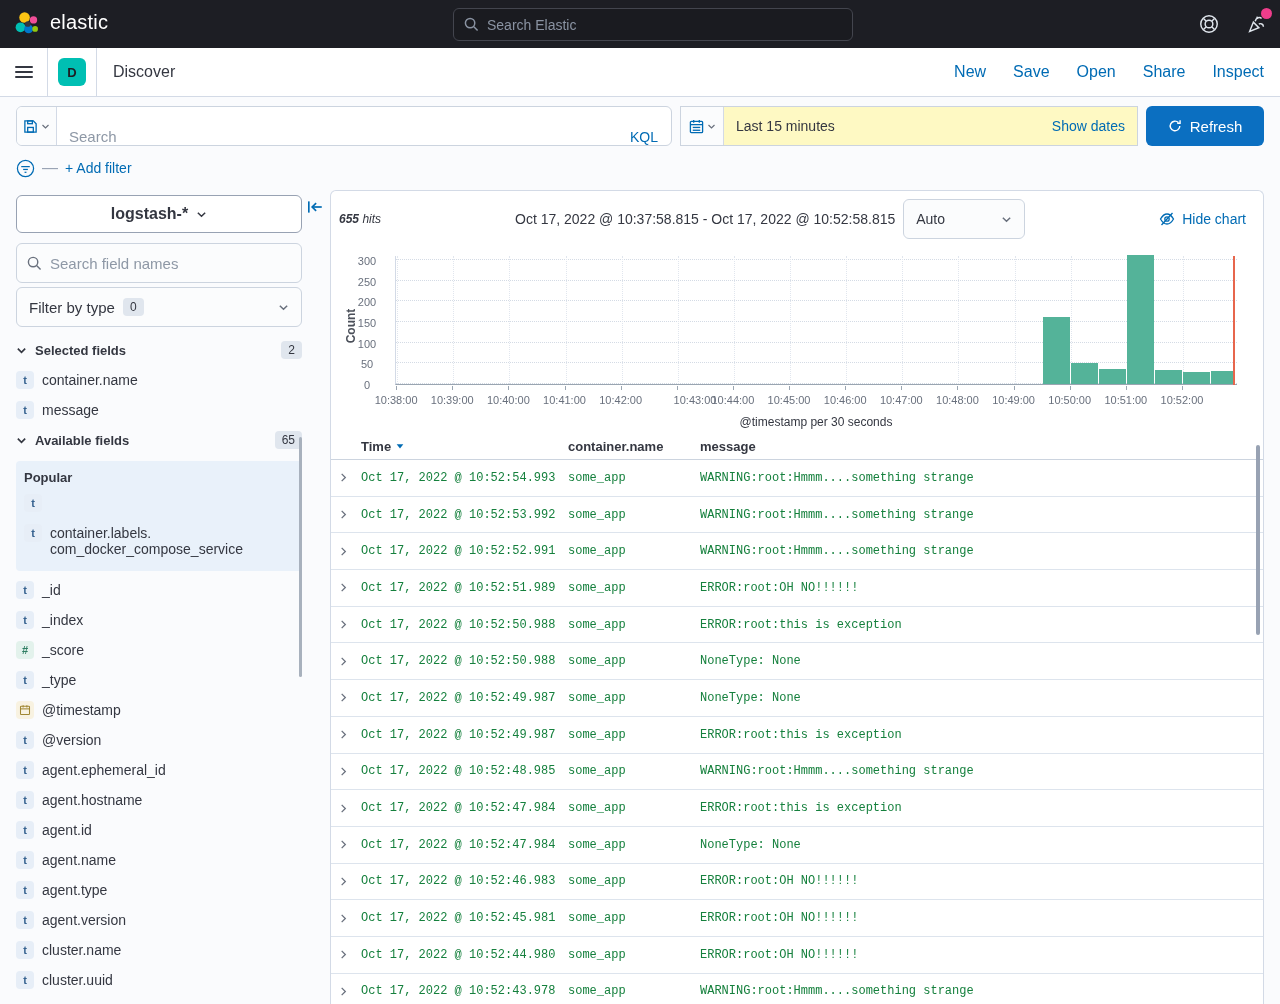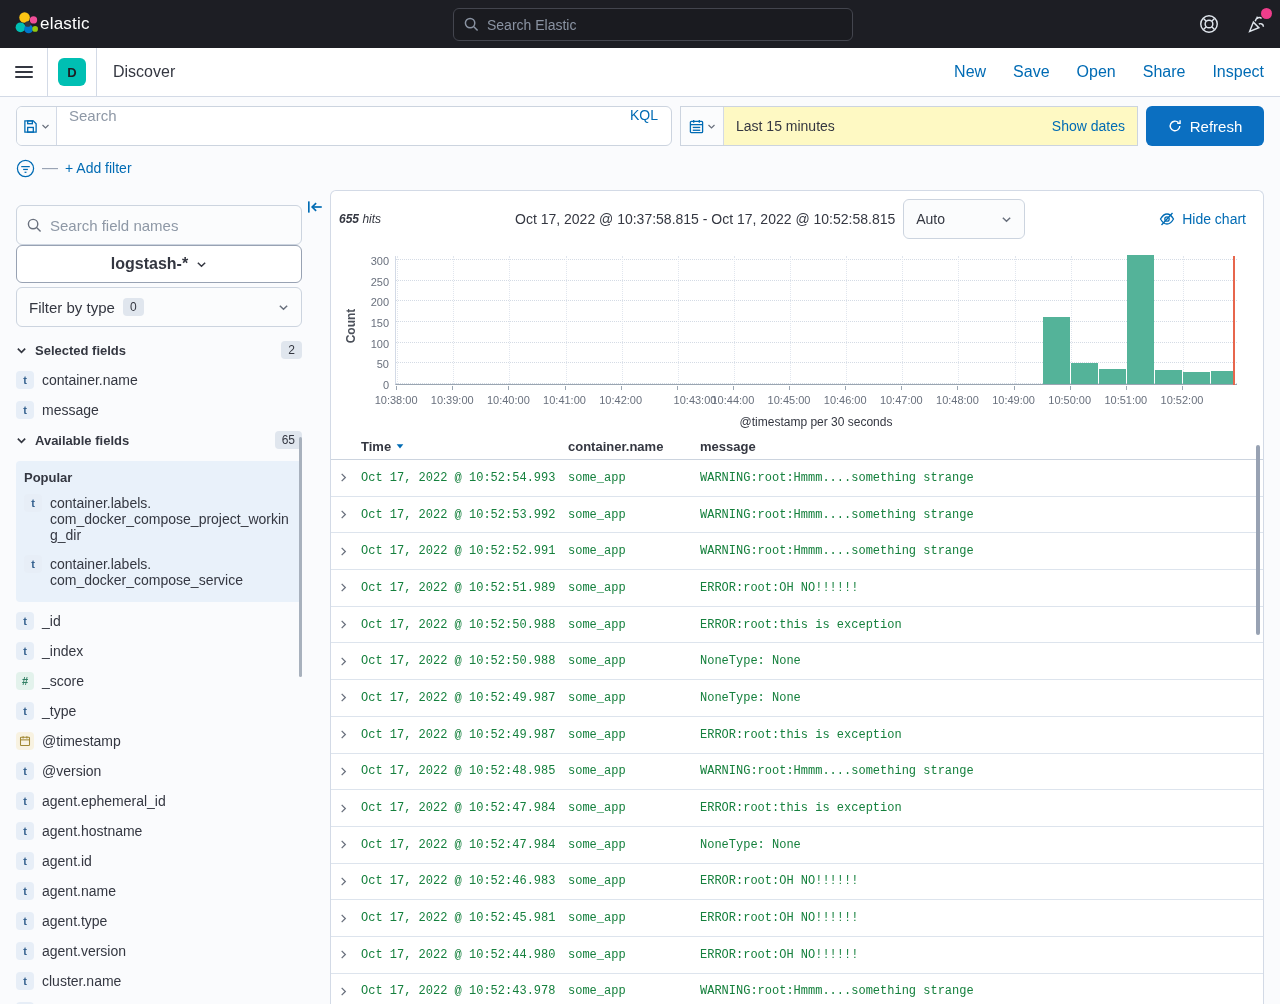--- a/index.html
+++ b/index.html
@@ -3,42 +3,42 @@
 <meta charset="utf-8">
 <style>
   * { box-sizing: border-box; margin: 0; padding: 0; }
   html,body { width:1280px; height:1004px; }
   body {
     font-family: "Liberation Sans", sans-serif;
     background:#fafbfd; color:#343741; overflow:hidden; position:relative;
   }
   
   .topnav { height:48px; background:#1d1e24; position:relative; display:flex; align-items:center; padding:0 14px; }
-  .brand { display:flex; align-items:center; color:#fff; font-size:17px; letter-spacing:.2px; }
+  .brand { display:flex; align-items:flex-start; gap:10px; color:#fff; font-size:20px; letter-spacing:.2px; }
   .nav-search { position:absolute; left:453px; top:8px; width:400px; height:33px; background:#1a1b20;
     border:1px solid #43454e; border-radius:6px; display:flex; align-items:center; padding:0 10px; }
   .nav-search input { background:transparent; border:none; outline:none; color:#98a2b3; font-size:14px; margin-left:8px; width:320px; font-family:"Liberation Sans",sans-serif;}
   .nav-search input::placeholder { color:#8a93a2; }
   .nav-icons { position:absolute; right:12px; top:0; height:48px; display:flex; align-items:center; gap:26px; }
   .nav-icon { position:relative; width:22px; height:22px; color:#dfe5ec; }
   .nav-dot { position:absolute; right:-4px; top:-5px; width:11px; height:11px; border-radius:50%; background:#ee3d8b; }
   
   .chrome-bar { height:49px; background:#fff; border-bottom:1px solid #d3dae6; display:flex; align-items:center; position:relative; }
   .hamburger { width:48px; height:48px; display:flex; align-items:center; justify-content:center; border-right:1px solid #d3dae6; cursor:pointer;}
   .hamburger .bars { width:18px; }
   .hamburger .bars div { height:2px; background:#343741; margin:3px 0; border-radius:1px;}
   .app-badge-wrap { width:49px; height:48px; display:flex; align-items:center; justify-content:center; border-right:1px solid #d3dae6;}
   .app-badge { width:28px; height:28px; border-radius:6px; background:#00bfb3; color:#1d1e24; font-weight:bold; font-size:13px; display:flex; align-items:center; justify-content:center;}
   .breadcrumb { margin-left:16px; font-size:16px; color:#343741; }
   .chrome-actions { margin-left:auto; margin-right:16px; display:flex; gap:27px; }
   .chrome-action { color:#006bb4; font-size:16px; text-decoration:none; cursor:pointer; }
   
   .query-section { padding:9px 16px 0; }
   .query-row { display:flex; gap:8px; height:40px; }
-  .qbar { flex:1; display:flex; align-items:flex-start; background:#fff; border:1px solid #ccd4df; border-radius:6px; overflow:hidden;}
+  .qbar { flex:1; display:flex; align-items:flex-end; background:#fff; border:1px solid #ccd4df; border-radius:6px; overflow:hidden;}
   .saved-query-btn { width:40px; height:100%; display:flex; align-items:center; justify-content:center; gap:3px; border-right:1px solid #d3dae6; cursor:pointer; background:#fbfcfd;}
   .qbar input { flex:1; border:none; outline:none; font-size:15px; padding:0 12px; color:#343741; font-family:"Liberation Sans",sans-serif;}
   .qbar input::placeholder { color:#8e98a6; }
   .kql { color:#006bb4; font-size:14px; padding:0 13px; cursor:pointer;}
   .datepicker { width:458px; display:flex; align-items:center; background:#fef9c3; border:1px solid #ccd4df; border-radius:0; overflow:hidden;}
   .dp-cal { width:43px; height:100%; display:flex; align-items:center; justify-content:center; gap:3px; border-right:1px solid #d3dae6; cursor:pointer; background:#fbfcfd;}
   .dp-range { font-size:14px; color:#343741; padding-left:12px; flex:1; }
   .show-dates { color:#006bb4; font-size:14px; padding-right:12px; cursor:pointer;}
   .btn-refresh { width:118px; height:40px; background:#0b6fc1; border:none; border-radius:6px; color:#fff; font-size:15px;
     display:flex; align-items:center; justify-content:center; gap:8px; cursor:pointer; font-family:"Liberation Sans",sans-serif;}
@@ -79,21 +79,21 @@
   .hits b { font-weight:bold; }
   .range-group { display:flex; align-items:center; gap:8px;justify-content:space-between;}
   .range-text { font-size:14px; font-weight:500; color:#343741;}
   .interval-select { width:122px; height:40px; border:1px solid #ccd4df; border-radius:6px; background:#fbfcfd; display:flex; align-items:center; padding:0 12px; font-size:14px; cursor:pointer;}
   .interval-select svg { margin-left:auto; }
   .hide-chart { display:flex; align-items:center; gap:7px; color:#006bb4; font-size:14px; cursor:pointer;}
   
   .chart-wrap { position:relative; height:186px; }
   .plot { position:absolute; left:64px; top:9px; width:842px; height:129px; border-left:1px solid #d3dae6; border-bottom:1px solid #9aa5b1;}
   .ylabel { position:absolute; left:-4px; top:72px; transform:rotate(-90deg); transform-origin:center; font-size:12px; font-weight:bold; color:#4a4f59; width:48px; text-align:center;}
-  .ytick { position:absolute; width:44px; text-align:right; font-size:11px; color:#69707d; left:14px;}
+  .ytick { position:absolute; width:44px; text-align:center; font-size:11px; color:#69707d; left:14px;}
   .xtick { position:absolute; top:147px; font-size:11px; color:#69707d; transform:translateX(-50%); white-space:nowrap;}
   .grid-h { position:absolute; left:0; width:100%; border-top:1px dotted #d4dbe5; }
   .grid-v { position:absolute; top:0; height:100%; border-left:1px dotted #e1e6ee; }
   .tickmark { position:absolute; top:139px; width:1px; height:4px; background:#9aa5b1;}
   .bar { position:absolute; background:#54b399; }
   .time-marker { position:absolute; width:2px; top:0; background:#e7664c;}
   .xtitle { position:absolute; top:168px; left:64px; width:842px; text-align:center; font-size:12px; font-weight:normal; color:#343741;}
   
   .tgrid { display:grid; grid-template-columns:23px 207px 132px 1fr; padding-left:7px; align-items:center;}
   .thead { height:27px; border-bottom:1px solid #ccd4df; }
@@ -225,32 +225,32 @@
 <div class="layout">
   <span class="collapse-btn">
     <svg width="18" height="18" viewBox="0 0 16 16" fill="none" stroke="#006bb4" stroke-width="1.5">
       <line x1="2.5" y1="3" x2="2.5" y2="13"></line>
       <line x1="5.5" y1="8" x2="14" y2="8"></line>
       <polyline points="9,4.5 5.5,8 9,11.5"></polyline>
     </svg>
   </span>
 
   <aside class="sidebar">
+    <div class="sb-control index-btn">
+      <span>logstash-*</span>
+      <svg width="11" height="11" viewBox="0 0 12 12">
+        <polyline points="2,4 6,8 10,4" fill="none" stroke="#343741" stroke-width="1.6"></polyline>
+      </svg>
+    </div>
     <div class="sb-control field-search">
       <svg width="15" height="15" viewBox="0 0 16 16">
         <circle cx="6.5" cy="6.5" r="5" fill="none" stroke="#69707d" stroke-width="1.5"></circle>
         <line x1="10.5" y1="10.5" x2="14.5" y2="14.5" stroke="#69707d" stroke-width="1.5"></line>
       </svg>
       <input placeholder="Search field names" style="">
-    </div>
-    <div class="sb-control index-btn">
-      <span>logstash-*</span>
-      <svg width="11" height="11" viewBox="0 0 12 12">
-        <polyline points="2,4 6,8 10,4" fill="none" stroke="#343741" stroke-width="1.6"></polyline>
-      </svg>
     </div>
     <div class="sb-control type-filter">
       <span class="lbl">Filter by type</span>
       <span class="count-badge">0</span>
       <svg width="11" height="11" viewBox="0 0 12 12" style="margin-left:auto">
         <polyline points="2,4 6,8 10,4" fill="none" stroke="#69707d" stroke-width="1.6"></polyline>
       </svg>
     </div>
 
     <div class="sec-head">
@@ -276,21 +276,20 @@
         <polyline points="2,4 6,8 10,4" fill="none" stroke="#343741" stroke-width="1.8"></polyline>
       </svg>
       <span class="ttl">Available fields</span>
       <span class="count-badge">65</span>
     </div>
     <div class="popular-box" style="margin-top:12px">
       <div class="popular-title">Popular</div>
       <div id="popular-list">
           <div class="field-item">
             <span class="token tok-string">t</span>
-            <span class="field-name">container.<wbr>labels.<wbr>com_docker_compose_project_working_dir</span>
           </div>
           <div class="field-item">
             <span class="token tok-string">t</span>
             <span class="field-name">container.<wbr>labels.<wbr>com_docker_compose_service</span>
           </div>
         </div>
     </div>
     <div class="field-list" id="available-list" style="margin-top:8px">
         <div class="field-item">
           <span class="token tok-string">t</span>

